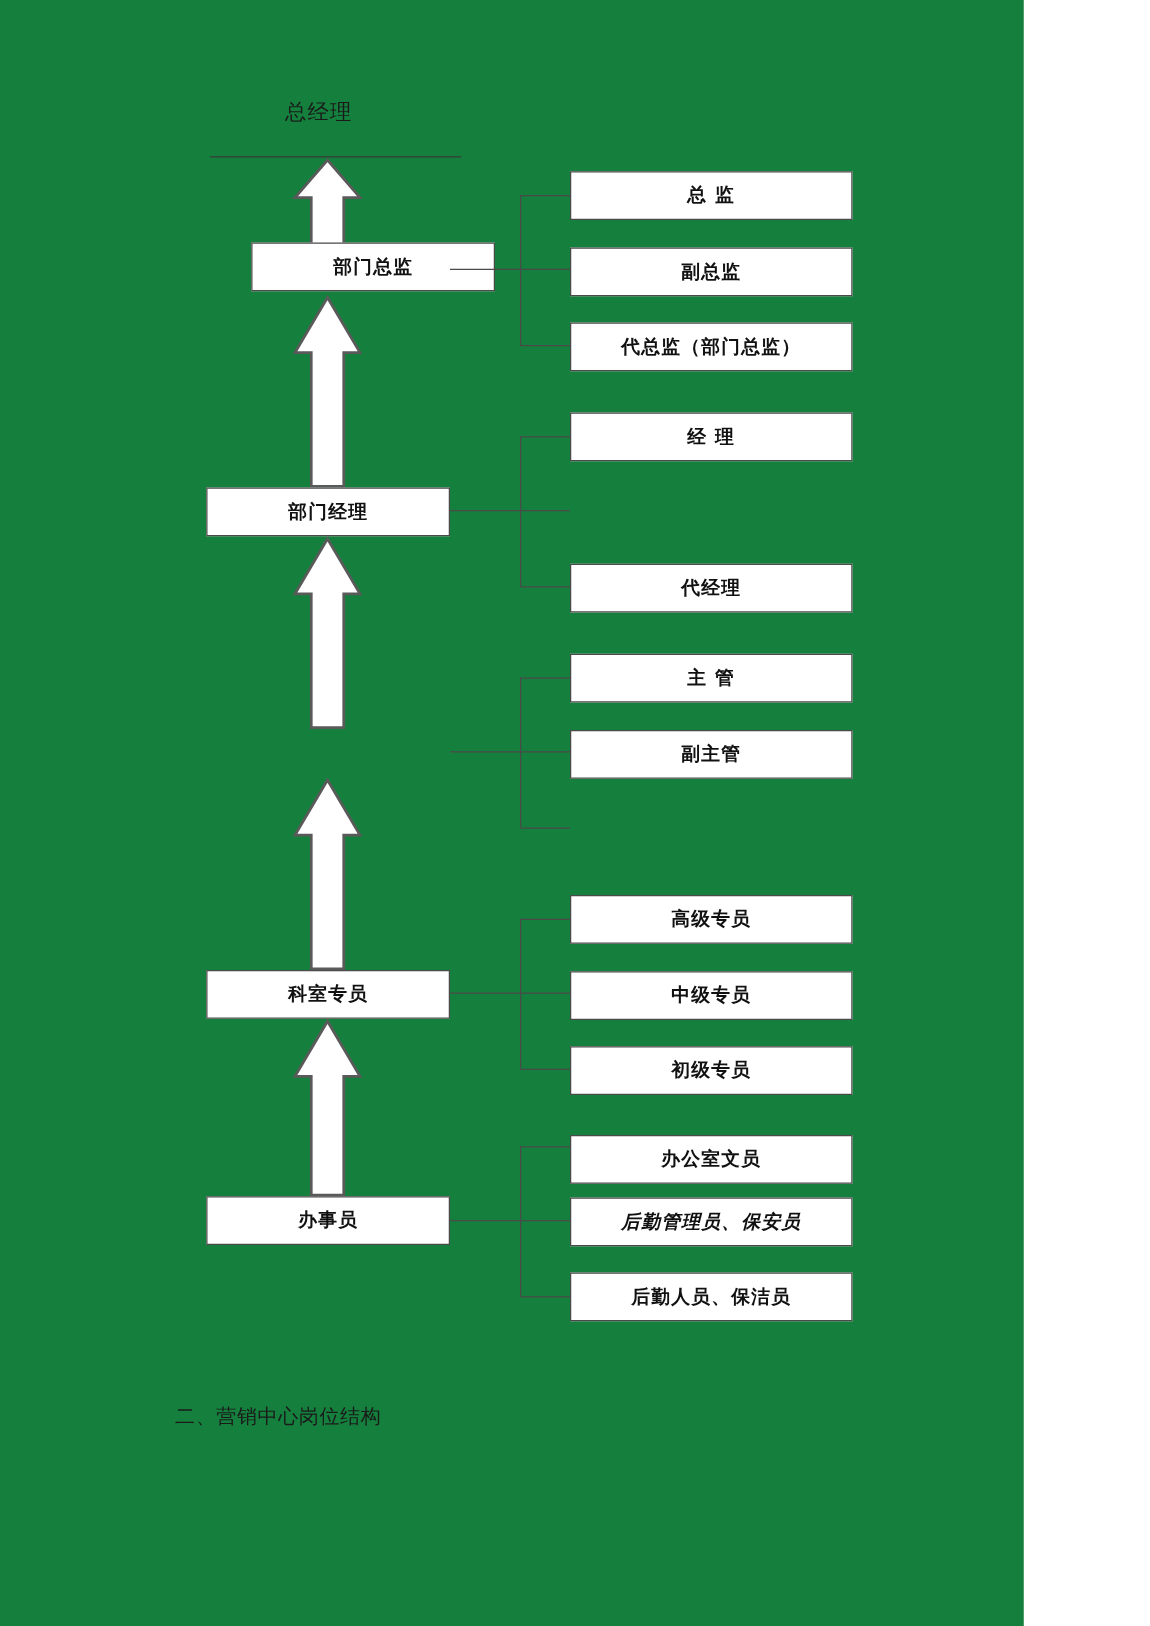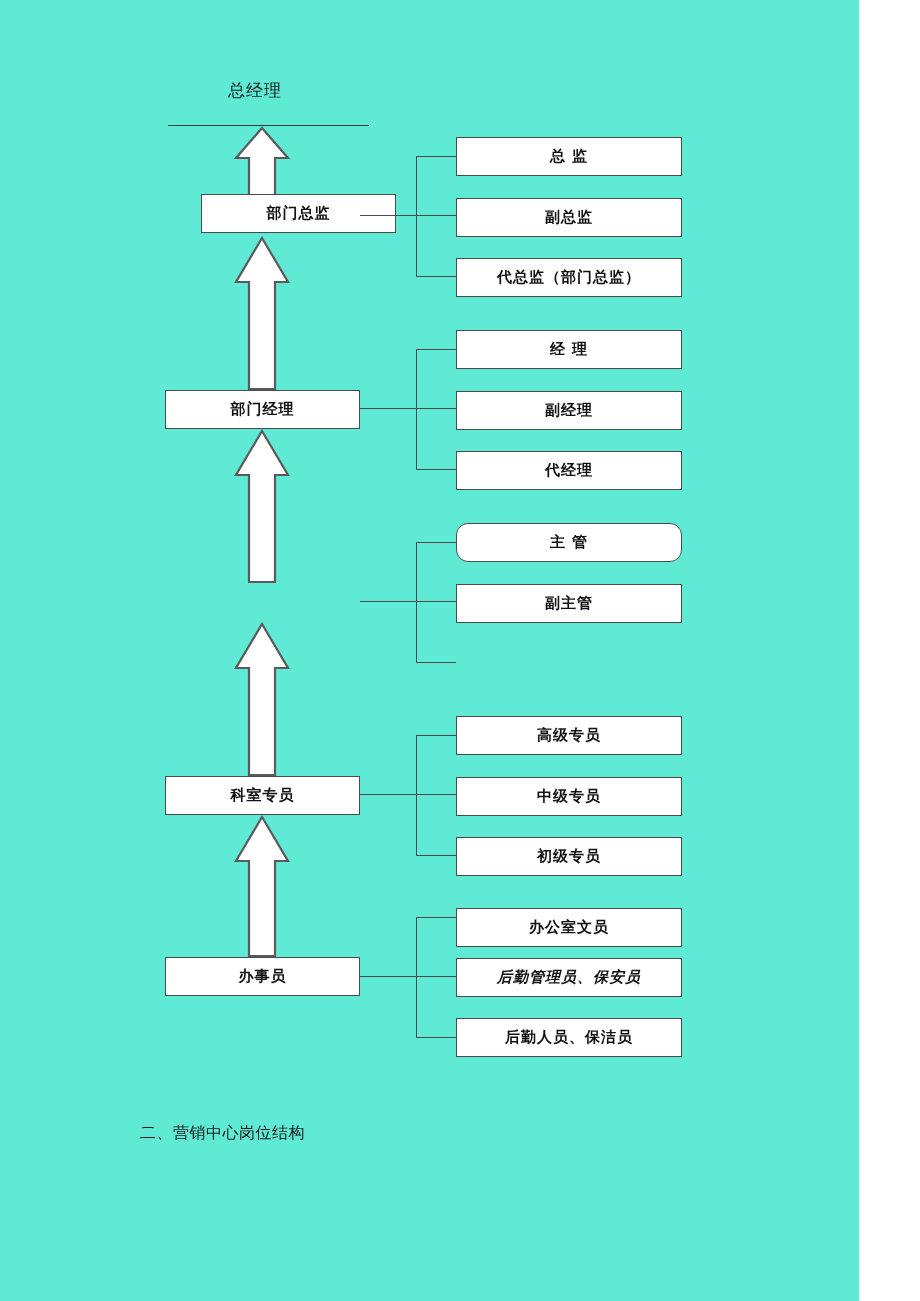--- a/index.html
+++ b/index.html
@@ -9,23 +9,22 @@
     background: #ffffff;
   }
   body {
     font-family: "DejaVu Sans", "Liberation Sans", sans-serif;
     color: #111111;
   }
   #page {
     position: relative;
     width: 819px;
     height: 1301px;
-    background: #5eead4;
+    background: #15803d;
     overflow: hidden;
-    padding-left: 40px;
   }
 
   
   .top-title {
     position: absolute;
     left: 228px;
     top: 78px;
     font-size: 17px;
     line-height: 24px;
     letter-spacing: 1px;
@@ -190,33 +189,32 @@
 
   <div class="bracket" style="top:349px;">
     <div class="stem"></div>
     <div class="trunk"></div>
     <div class="branch b1"></div>
     <div class="branch b2"></div>
     <div class="branch b3"></div>
   </div>
 
   <div class="box right wide-space" style="top:330px;">经  理</div>
-  <div class="box right" style="top:391px;">副经理</div>
   <div class="box right" style="top:451px;">代经理</div>
 
 
   <div class="bracket" style="top:542px;">
     <div class="stem"></div>
     <div class="trunk"></div>
     <div class="branch b1"></div>
     <div class="branch b2"></div>
     <div class="branch b3"></div>
   </div>
 
-  <div class="box right wide-space" style="top:523px;border-radius:12px;">主  管</div>
+  <div class="box right wide-space" style="top:523px;">主  管</div>
   <div class="box right" style="top:584px;">副主管</div>
 
   <div class="box left" style="top:776px;">科室专员</div>
 
   <div class="bracket" style="top:735px;">
     <div class="stem"></div>
     <div class="trunk"></div>
     <div class="branch b1"></div>
     <div class="branch b2"></div>
     <div class="branch b3"></div>

